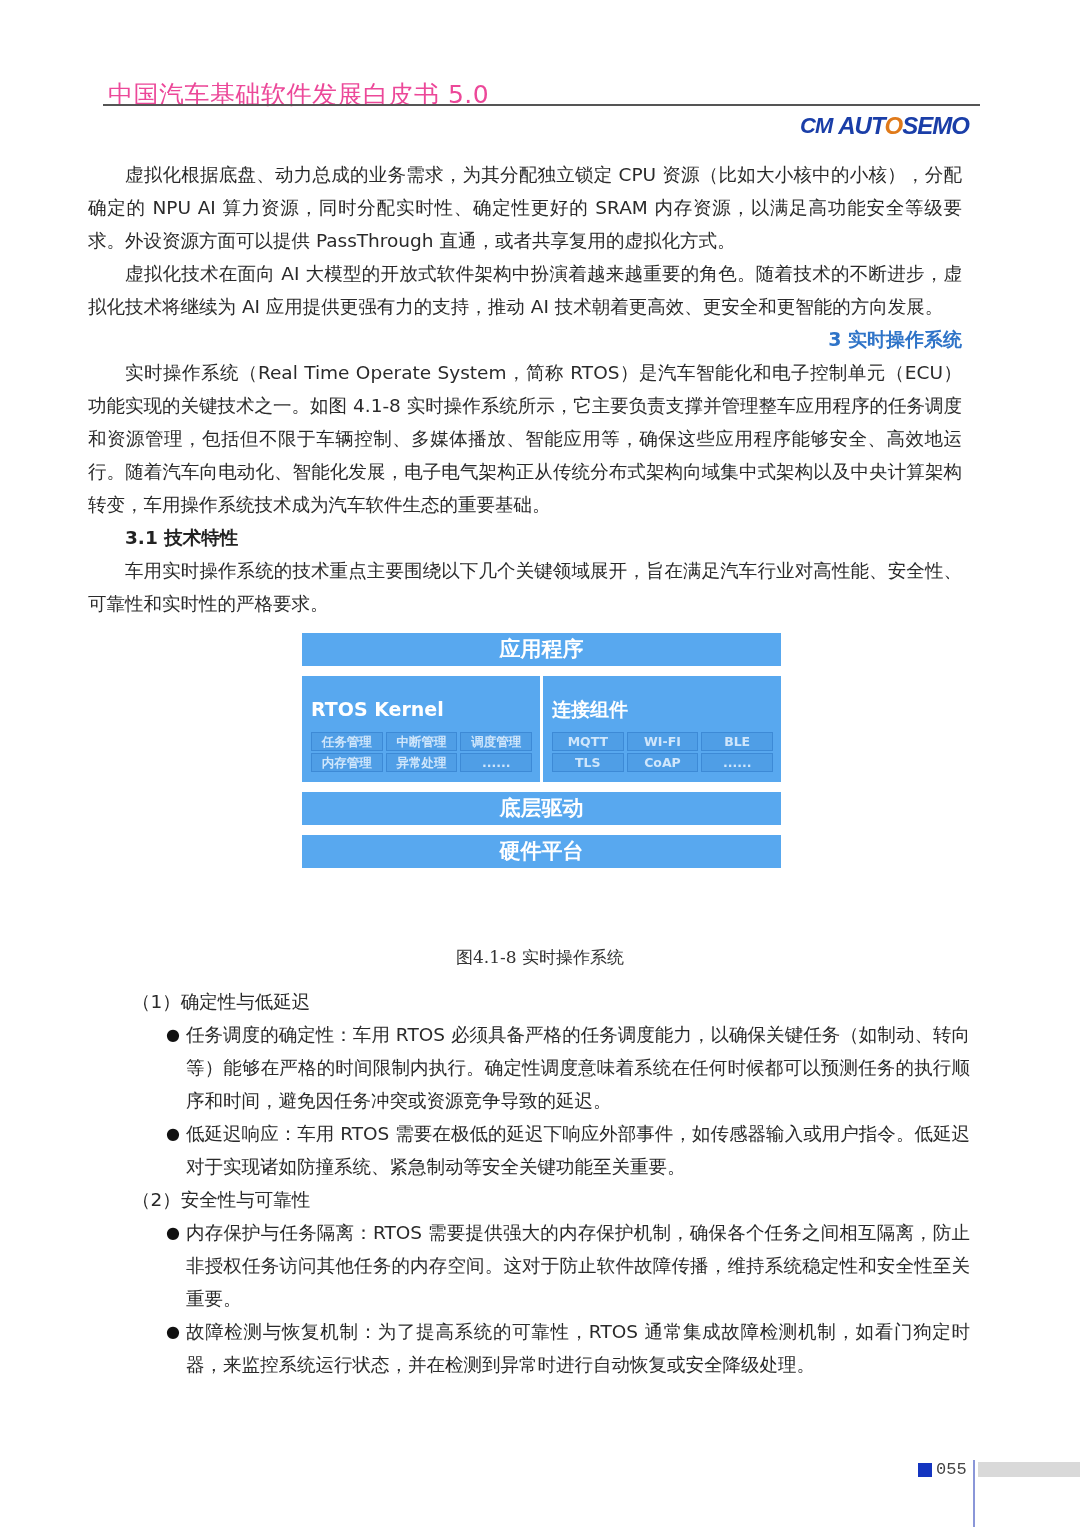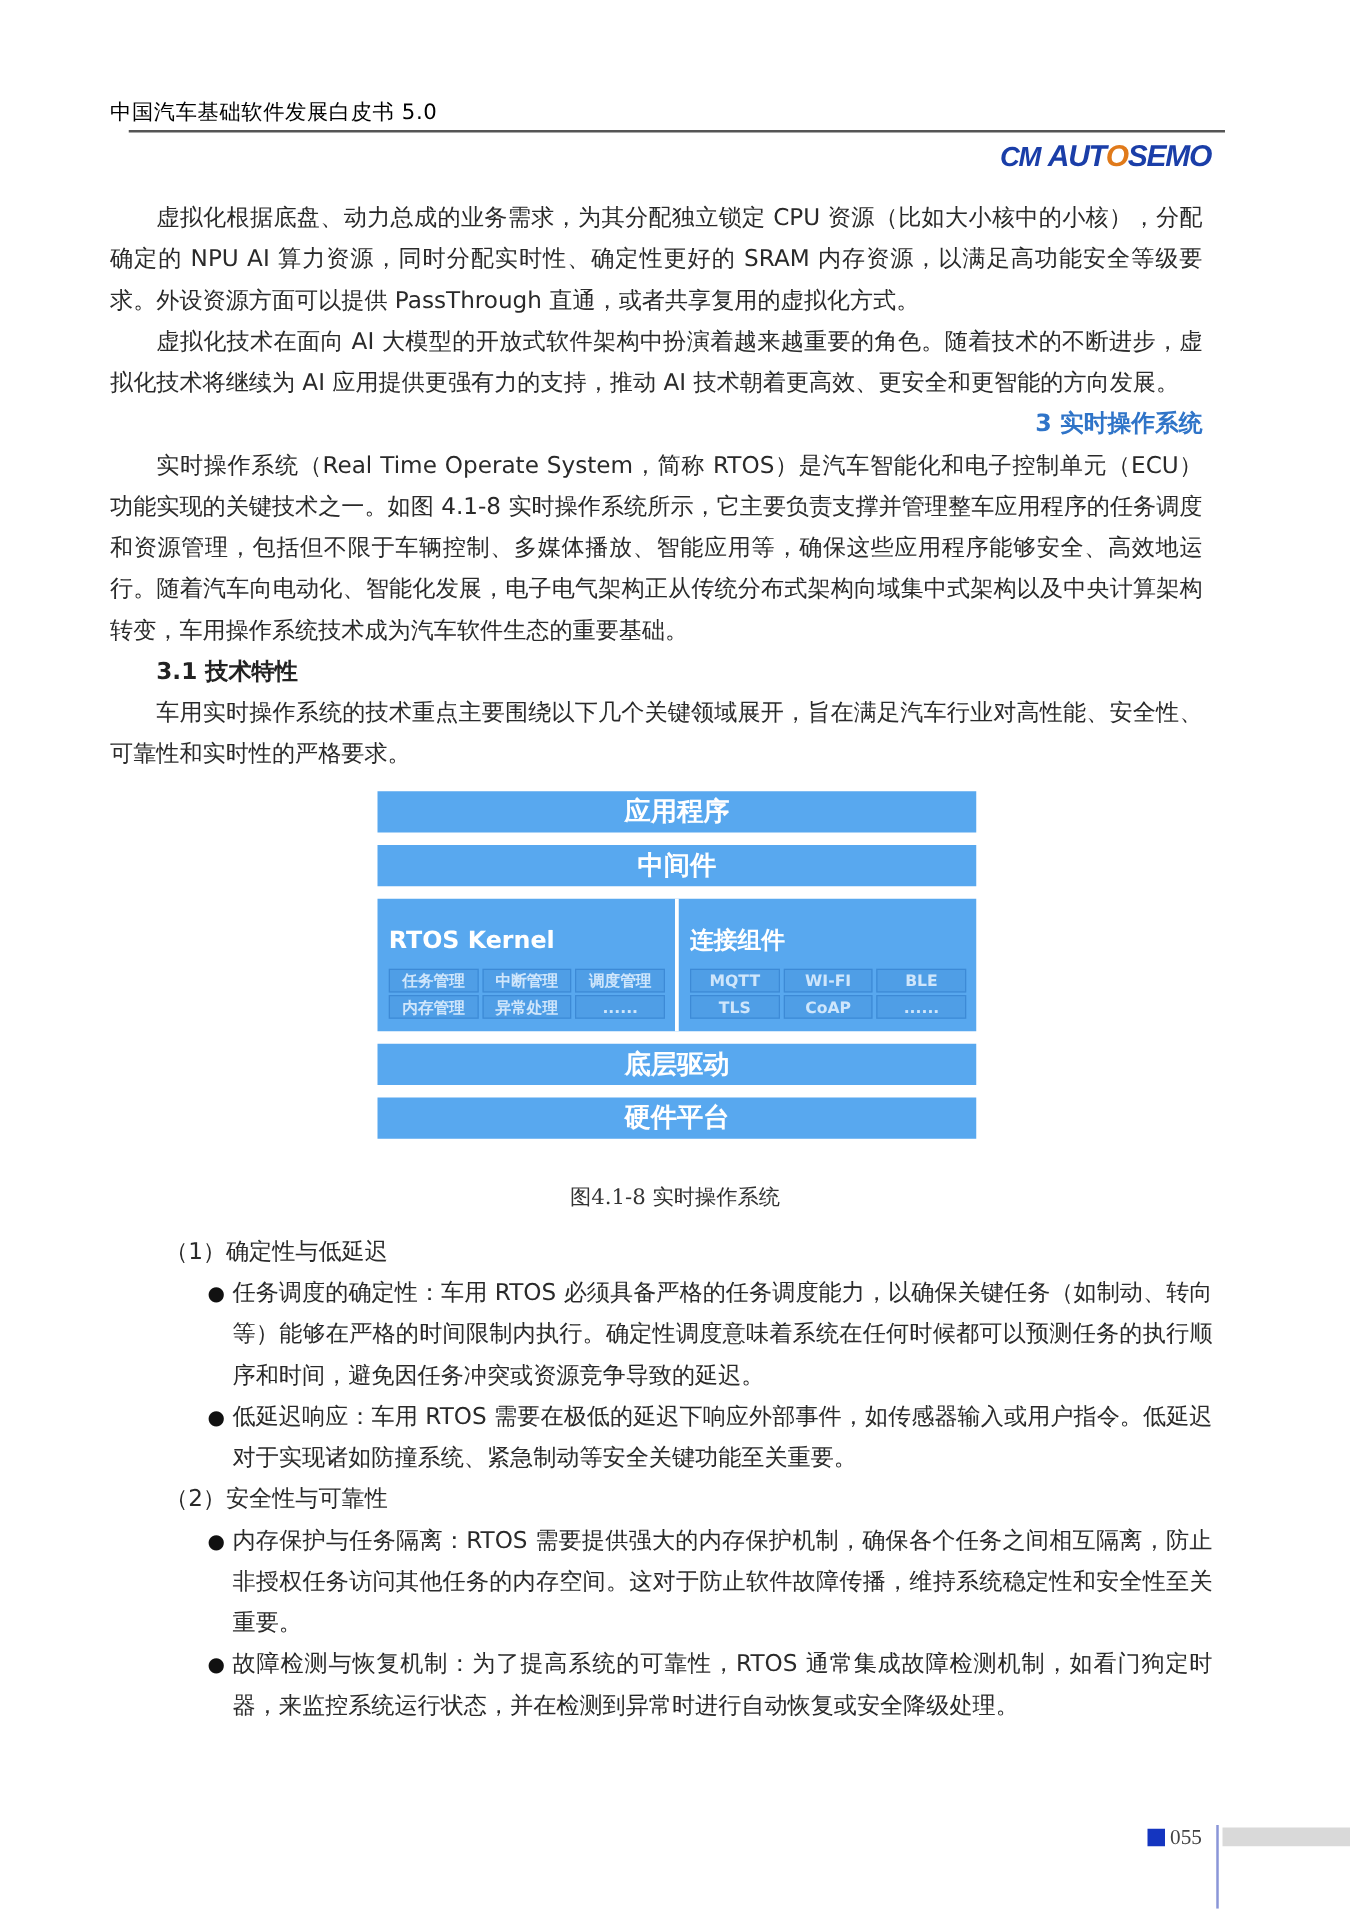--- a/index.html
+++ b/index.html
@@ -3,22 +3,22 @@
 <meta charset="utf-8">
 <style>
   html, body { margin: 0; padding: 0; }
   body {
     width: 1080px; height: 1527px; position: relative; overflow: hidden;
     background: #ffffff;
     font-family: "DejaVu Sans", "Liberation Sans", sans-serif;
     color: #2a2a2a;
   }
   .header-title {
-    position: absolute; left: 88px; top: 78px;
-    font-size: 17px; color: #000000; letter-spacing: 0.5px;
+    position: absolute; left: 108px; top: 78px;
+    font-size: 25px; color: #ec4899; letter-spacing: 0.5px;
   }
   .header-rule {
     position: absolute; left: 103px; top: 104px; width: 877px; height: 2px;
     background: #555;
   }
   .logo {
     position: absolute; left: 800px; top: 78px; height: 26px;
     display: flex; align-items: center;
     font-family: "Liberation Sans", sans-serif; font-weight: bold; font-style: italic;
     font-size: 24px; color: #1a3ea8; letter-spacing: -1px; margin-top: 35px;
@@ -62,21 +62,21 @@
   }
 
   .list-block { position: absolute; left: 132px; width: 838px; top: 985px; }
   .list-heading { font-size: 18.5px; line-height: 33px; color: #2a2a2a; }
   .bullet-item { display: flex; padding-left: 34px; }
   .bullet-dot { width: 20px; flex: 0 0 20px; font-size: 16px; line-height: 33px; color: #111; }
   .bullet-text { font-size: 18.5px; line-height: 33px; text-align: justify; color: #2a2a2a; }
 
   .page-number-block { position: absolute; left: 918px; top: 1460px; display: flex; align-items: center; }
   .page-square { width: 14px; height: 14px; background: #1435c0; margin-right: 4px; }
-  .page-number { font-family: Liberation Serif, serif; font-size: 17px; color: #444; }
+  .page-number { font-family: Liberation Mono, monospace; font-size: 17px; color: #444; }
   .page-vrule { position: absolute; left: 973px; top: 1460px; width: 2px; height: 67px; background: #8a96d8; }
   .page-bar { position: absolute; left: 978px; top: 1462px; width: 102px; height: 15px; background: #d9d9d9; }
 </style>
 </head>
 <body>
 
 <div class="header-title">中国汽车基础软件发展白皮书 5.0</div>
 <div class="logo">
   <span class="cm">CM</span>
   <span>AUT</span>
@@ -89,21 +89,20 @@
   <p class="para">虚拟化根据底盘、动力总成的业务需求，为其分配独立锁定 CPU 资源（比如大小核中的小核），分配确定的 NPU AI 算力资源，同时分配实时性、确定性更好的 SRAM 内存资源，以满足高功能安全等级要求。外设资源方面可以提供 PassThrough 直通，或者共享复用的虚拟化方式。</p>
   <p class="para">虚拟化技术在面向 AI 大模型的开放式软件架构中扮演着越来越重要的角色。随着技术的不断进步，虚拟化技术将继续为 AI 应用提供更强有力的支持，推动 AI 技术朝着更高效、更安全和更智能的方向发展。</p>
   <h3 class="section">3 实时操作系统</h3>
   <p class="para">实时操作系统（Real Time Operate System，简称 RTOS）是汽车智能化和电子控制单元（ECU）功能实现的关键技术之一。如图 4.1-8 实时操作系统所示，它主要负责支撑并管理整车应用程序的任务调度和资源管理，包括但不限于车辆控制、多媒体播放、智能应用等，确保这些应用程序能够安全、高效地运行。随着汽车向电动化、智能化发展，电子电气架构正从传统分布式架构向域集中式架构以及中央计算架构转变，车用操作系统技术成为汽车软件生态的重要基础。</p>
   <h4 class="subsection">3.1 技术特性</h4>
   <p class="para">车用实时操作系统的技术重点主要围绕以下几个关键领域展开，旨在满足汽车行业对高性能、安全性、可靠性和实时性的严格要求。</p>
 </div>
 
 <div class="diagram">
   <div class="layer">应用程序</div>
-  <div class="layer">中间件</div>
   <div class="split">
     <div class="panel">
       <div class="panel-title">RTOS Kernel</div>
       <div class="cell-grid">
         <div class="cell">任务管理</div>
         <div class="cell">中断管理</div>
         <div class="cell">调度管理</div>
         <div class="cell">内存管理</div>
         <div class="cell">异常处理</div>
         <div class="cell">......</div>

